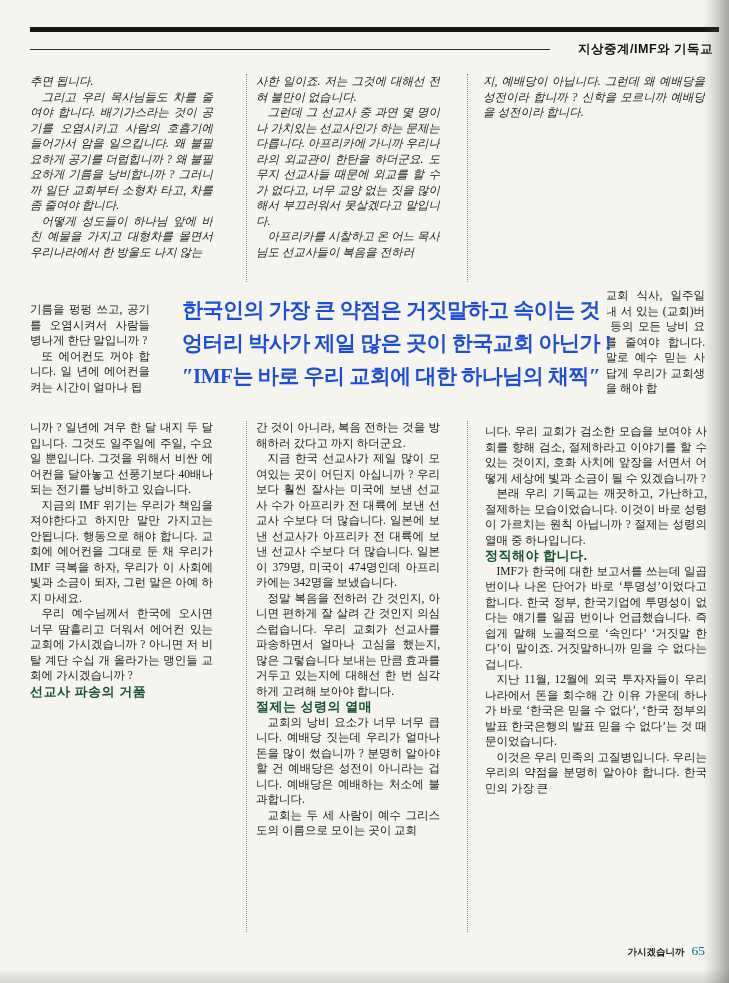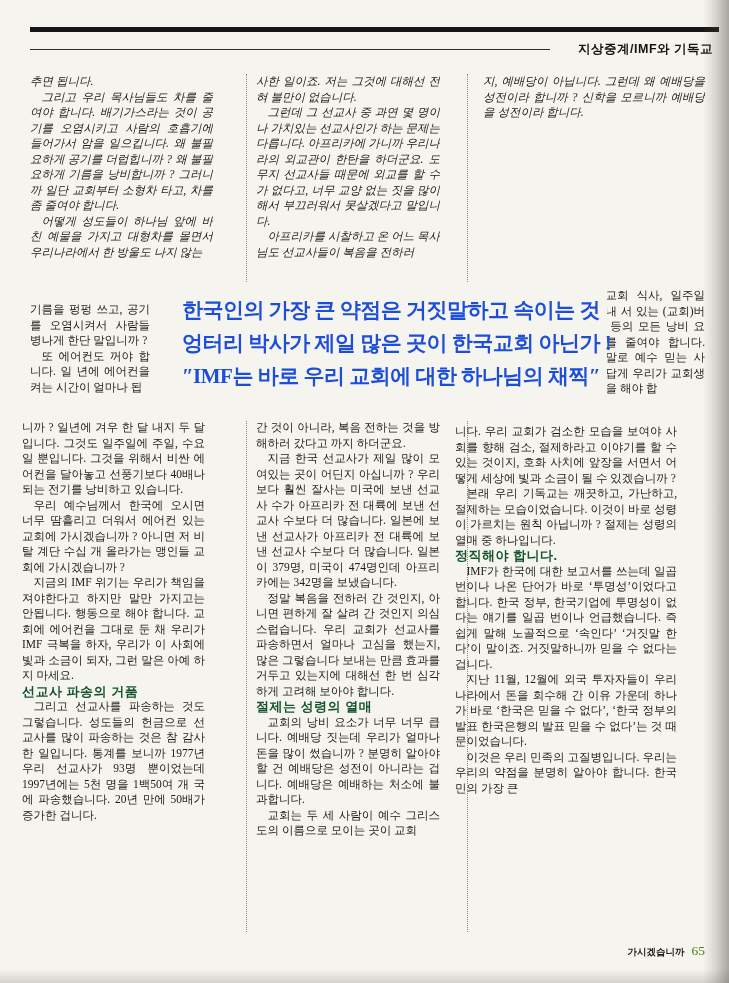--- a/index.html
+++ b/index.html
@@ -30,40 +30,40 @@
   .seg p{margin:0;text-indent:1em;}
   .seg p.cont{text-indent:0;}
   .clip{overflow:hidden;font-style:italic;}
   .subhead{
     font-family:"Liberation Sans","DejaVu Sans",sans-serif;
     font-weight:bold;font-size:13px;margin:16px 0 11px 6px;text-indent:0 !important;
     letter-spacing:.5px;color:#14532d;
   }
   #c1s1{left:30px;top:74px;width:183px;max-height:210px;}
   #c1s2{left:30px;top:286px;width:120px;margin-top:16px;}
-  #c1s3{left:22px;top:420px;width:183px;}
+  #c1s3{left:30px;top:420px;width:183px;}
   #c2s1{left:256px;top:74px;width:184px;max-height:210px;}
   #c2s2{left:256px;top:420px;width:184px;}
   #c3s1{left:483px;top:74px;width:222px;max-height:210px;}
   #c3s2{left:594px;top:288px;width:111px;}
-  #c3s3{left:455px;top:424px;width:222px;}
+  #c3s3{left:485px;top:424px;width:222px;}
   
   .pull-quote{
     position:absolute;left:175px;top:282px;width:432px;height:138px;
     background:#f5f4ef;z-index:3;box-sizing:border-box;padding:12px 0 0 7px;
   }
   .pull-quote div{
     font-weight:bold;font-size:21px;line-height:33px;letter-spacing:-0.5px;
     white-space:nowrap;color:#1d4ed8;
     font-family:"Liberation Serif","DejaVu Serif",serif;
   }
   
   .footer{position:absolute;left:430px;top:941px;width:275px;text-align:right;z-index:2;}
   .journal{font-family:"Liberation Sans","DejaVu Sans",sans-serif;font-weight:bold;font-size:9.5px;color:#1b1a17;}
-  .pageno{font-size:13.5px;color:#4d7c0f;margin-left:3px;}
+  .pageno{font-size:13.5px;color:#0369a1;margin-left:3px;}
 </style>
 </head>
 <body>
 
 <div class="page">
 
   <div class="topbar"></div>
   <div class="header-rule"></div>
   <div class="header-label">지상중계/IMF와 기독교</div>
 
@@ -74,24 +74,23 @@
     <p class="cont">추면 됩니다.</p>
     <p>그리고 우리 목사님들도 차를 줄여야 합니다. 배기가스라는 것이 공기를 오염시키고 사람의 호흡기에 들어가서 암을 일으킵니다. 왜 불필요하게 공기를 더럽힙니까 ? 왜 불필요하게 기름을 낭비합니까 ? 그러니까 일단 교회부터 소형차 타고, 차를 좀 줄여야 합니다.</p>
     <p>어떻게 성도들이 하나님 앞에 바친 예물을 가지고 대형차를 몰면서 우리나라에서 한 방울도 나지 않는</p>
   </div>
   <div class="seg" id="c1s2">
     <p class="cont">기름을 펑펑 쓰고, 공기를 오염시켜서 사람들 병나게 한단 말입니까 ?</p>
     <p>또 에어컨도 꺼야 합니다. 일 년에 에어컨을 켜는 시간이 얼마나 됩</p>
   </div>
   <div class="seg" id="c1s3">
     <p class="cont">니까 ? 일년에 겨우 한 달 내지 두 달입니다. 그것도 일주일에 주일, 수요일 뿐입니다. 그것을 위해서 비싼 에어컨을 달아놓고 선풍기보다 40배나 되는 전기를 낭비하고 있습니다.</p>
+    <p>지금의 IMF 위기는 우리가 책임을 져야한다고 하지만 말만 가지고는 안됩니다. 행동으로 해야 합니다. 교회에 에어컨을 그대로 둔 채 우리가 IMF 극복을 하자, 우리가 이 사회에 빛과 소금이 되자, 그런 말은 아예 하지 마세요.</p>
     <p>우리 예수님께서 한국에 오시면 너무 땀흘리고 더워서 에어컨 있는 교회에 가시겠습니까 ? 아니면 저 비탈 계단 수십 개 올라가는 맹인들 교회에 가시겠습니까 ?</p>
-    <p>지금의 IMF 위기는 우리가 책임을 져야한다고 하지만 말만 가지고는 안됩니다. 행동으로 해야 합니다. 교회에 에어컨을 그대로 둔 채 우리가 IMF 극복을 하자, 우리가 이 사회에 빛과 소금이 되자, 그런 말은 아예 하지 마세요.</p>
     <p class="subhead">선교사 파송의 거품</p>
-    <p>그리고 선교사를 파송하는 것도 그렇습니다. 성도들의 헌금으로 선교사를 많이 파송하는 것은 참 감사한 일입니다. 통계를 보니까 1977년 우리 선교사가 93명 뿐이었는데 1997년에는 5천 명을 1백50여 개 국에 파송했습니다. 20년 만에 50배가 증가한 겁니다.</p>
   </div>
 
   <div class="seg clip" id="c2s1">
     <p class="cont">사한 일이죠. 저는 그것에 대해선 전혀 불만이 없습니다.</p>
     <p>그런데 그 선교사 중 과연 몇 명이나 가치있는 선교사인가 하는 문제는 다릅니다. 아프리카에 가니까 우리나라의 외교관이 한탄을 하더군요. 도무지 선교사들 때문에 외교를 할 수가 없다고, 너무 교양 없는 짓을 많이 해서 부끄러워서 못살겠다고 말입니다.</p>
     <p>아프리카를 시찰하고 온 어느 목사님도 선교사들이 복음을 전하러</p>
   </div>
   <div class="seg" id="c2s2">
     <p class="cont">간 것이 아니라, 복음 전하는 것을 방해하러 갔다고 까지 하더군요.</p>
     <p>지금 한국 선교사가 제일 많이 모여있는 곳이 어딘지 아십니까 ? 우리보다 훨씬 잘사는 미국에 보낸 선교사 수가 아프리카 전 대륙에 보낸 선교사 수보다 더 많습니다. 일본에 보낸 선교사가 아프리카 전 대륙에 보낸 선교사 수보다 더 많습니다. 일본이 379명, 미국이 474명인데 아프리카에는 342명을 보냈습니다.</p>

